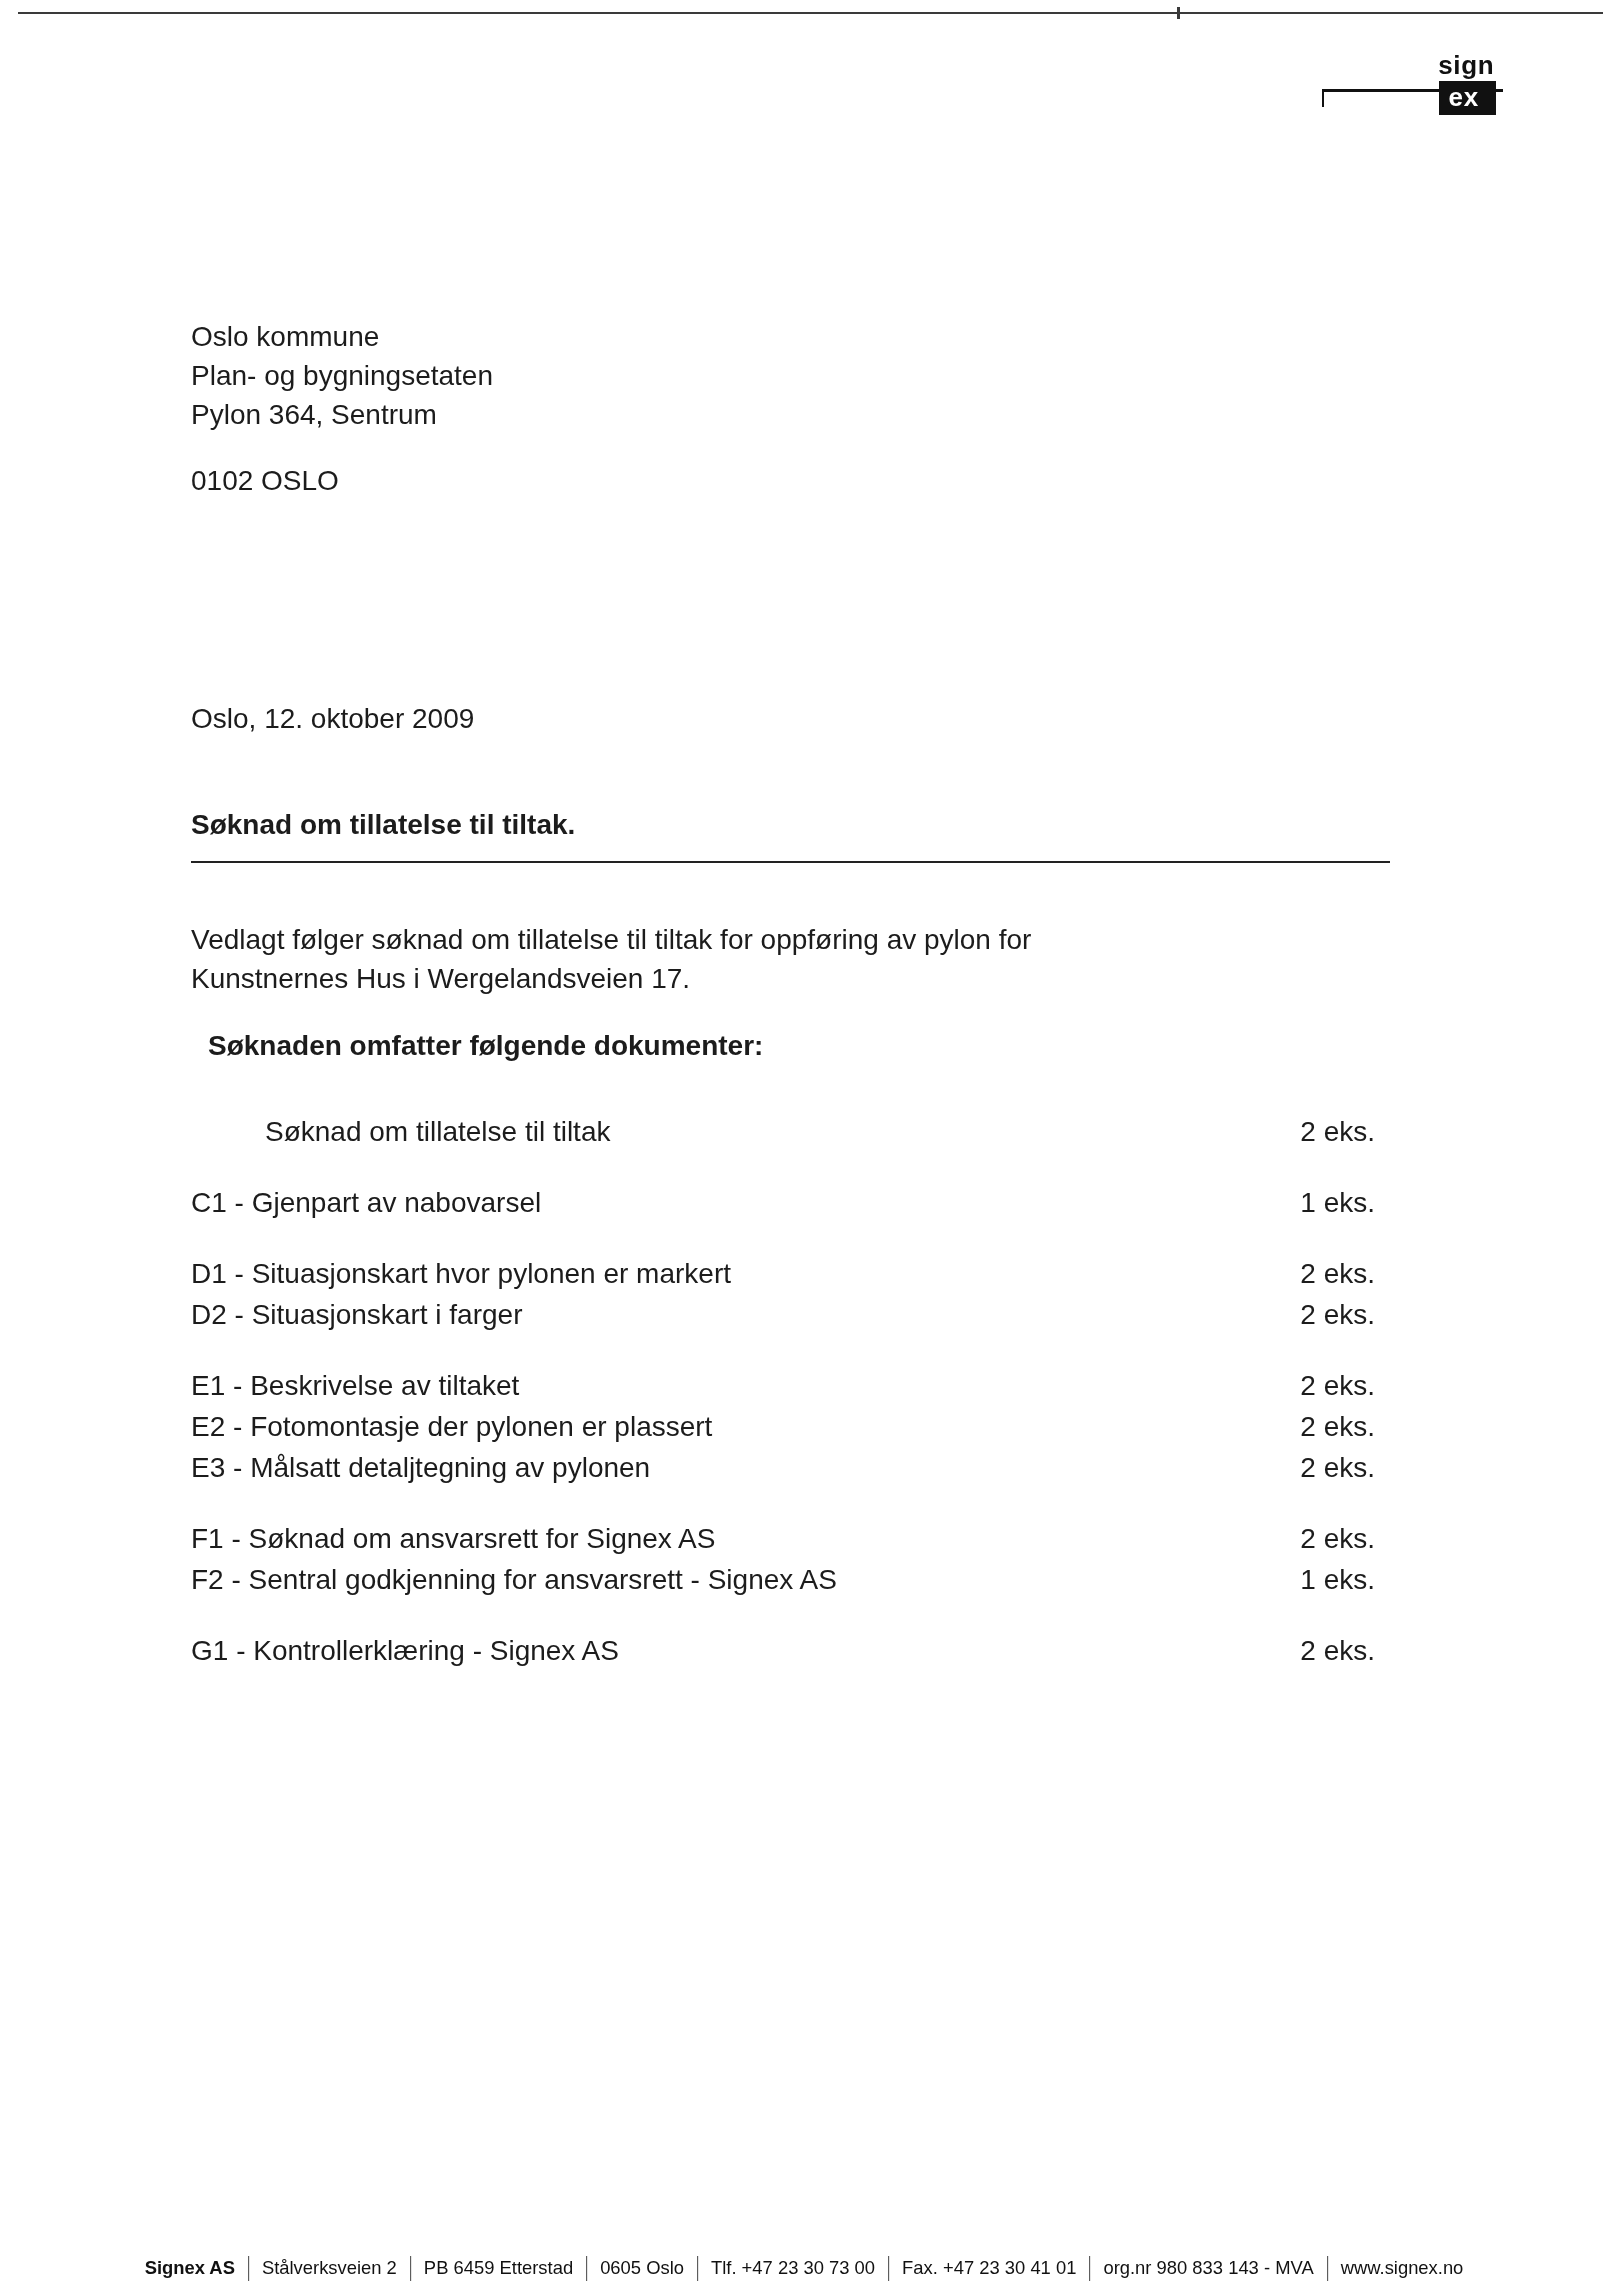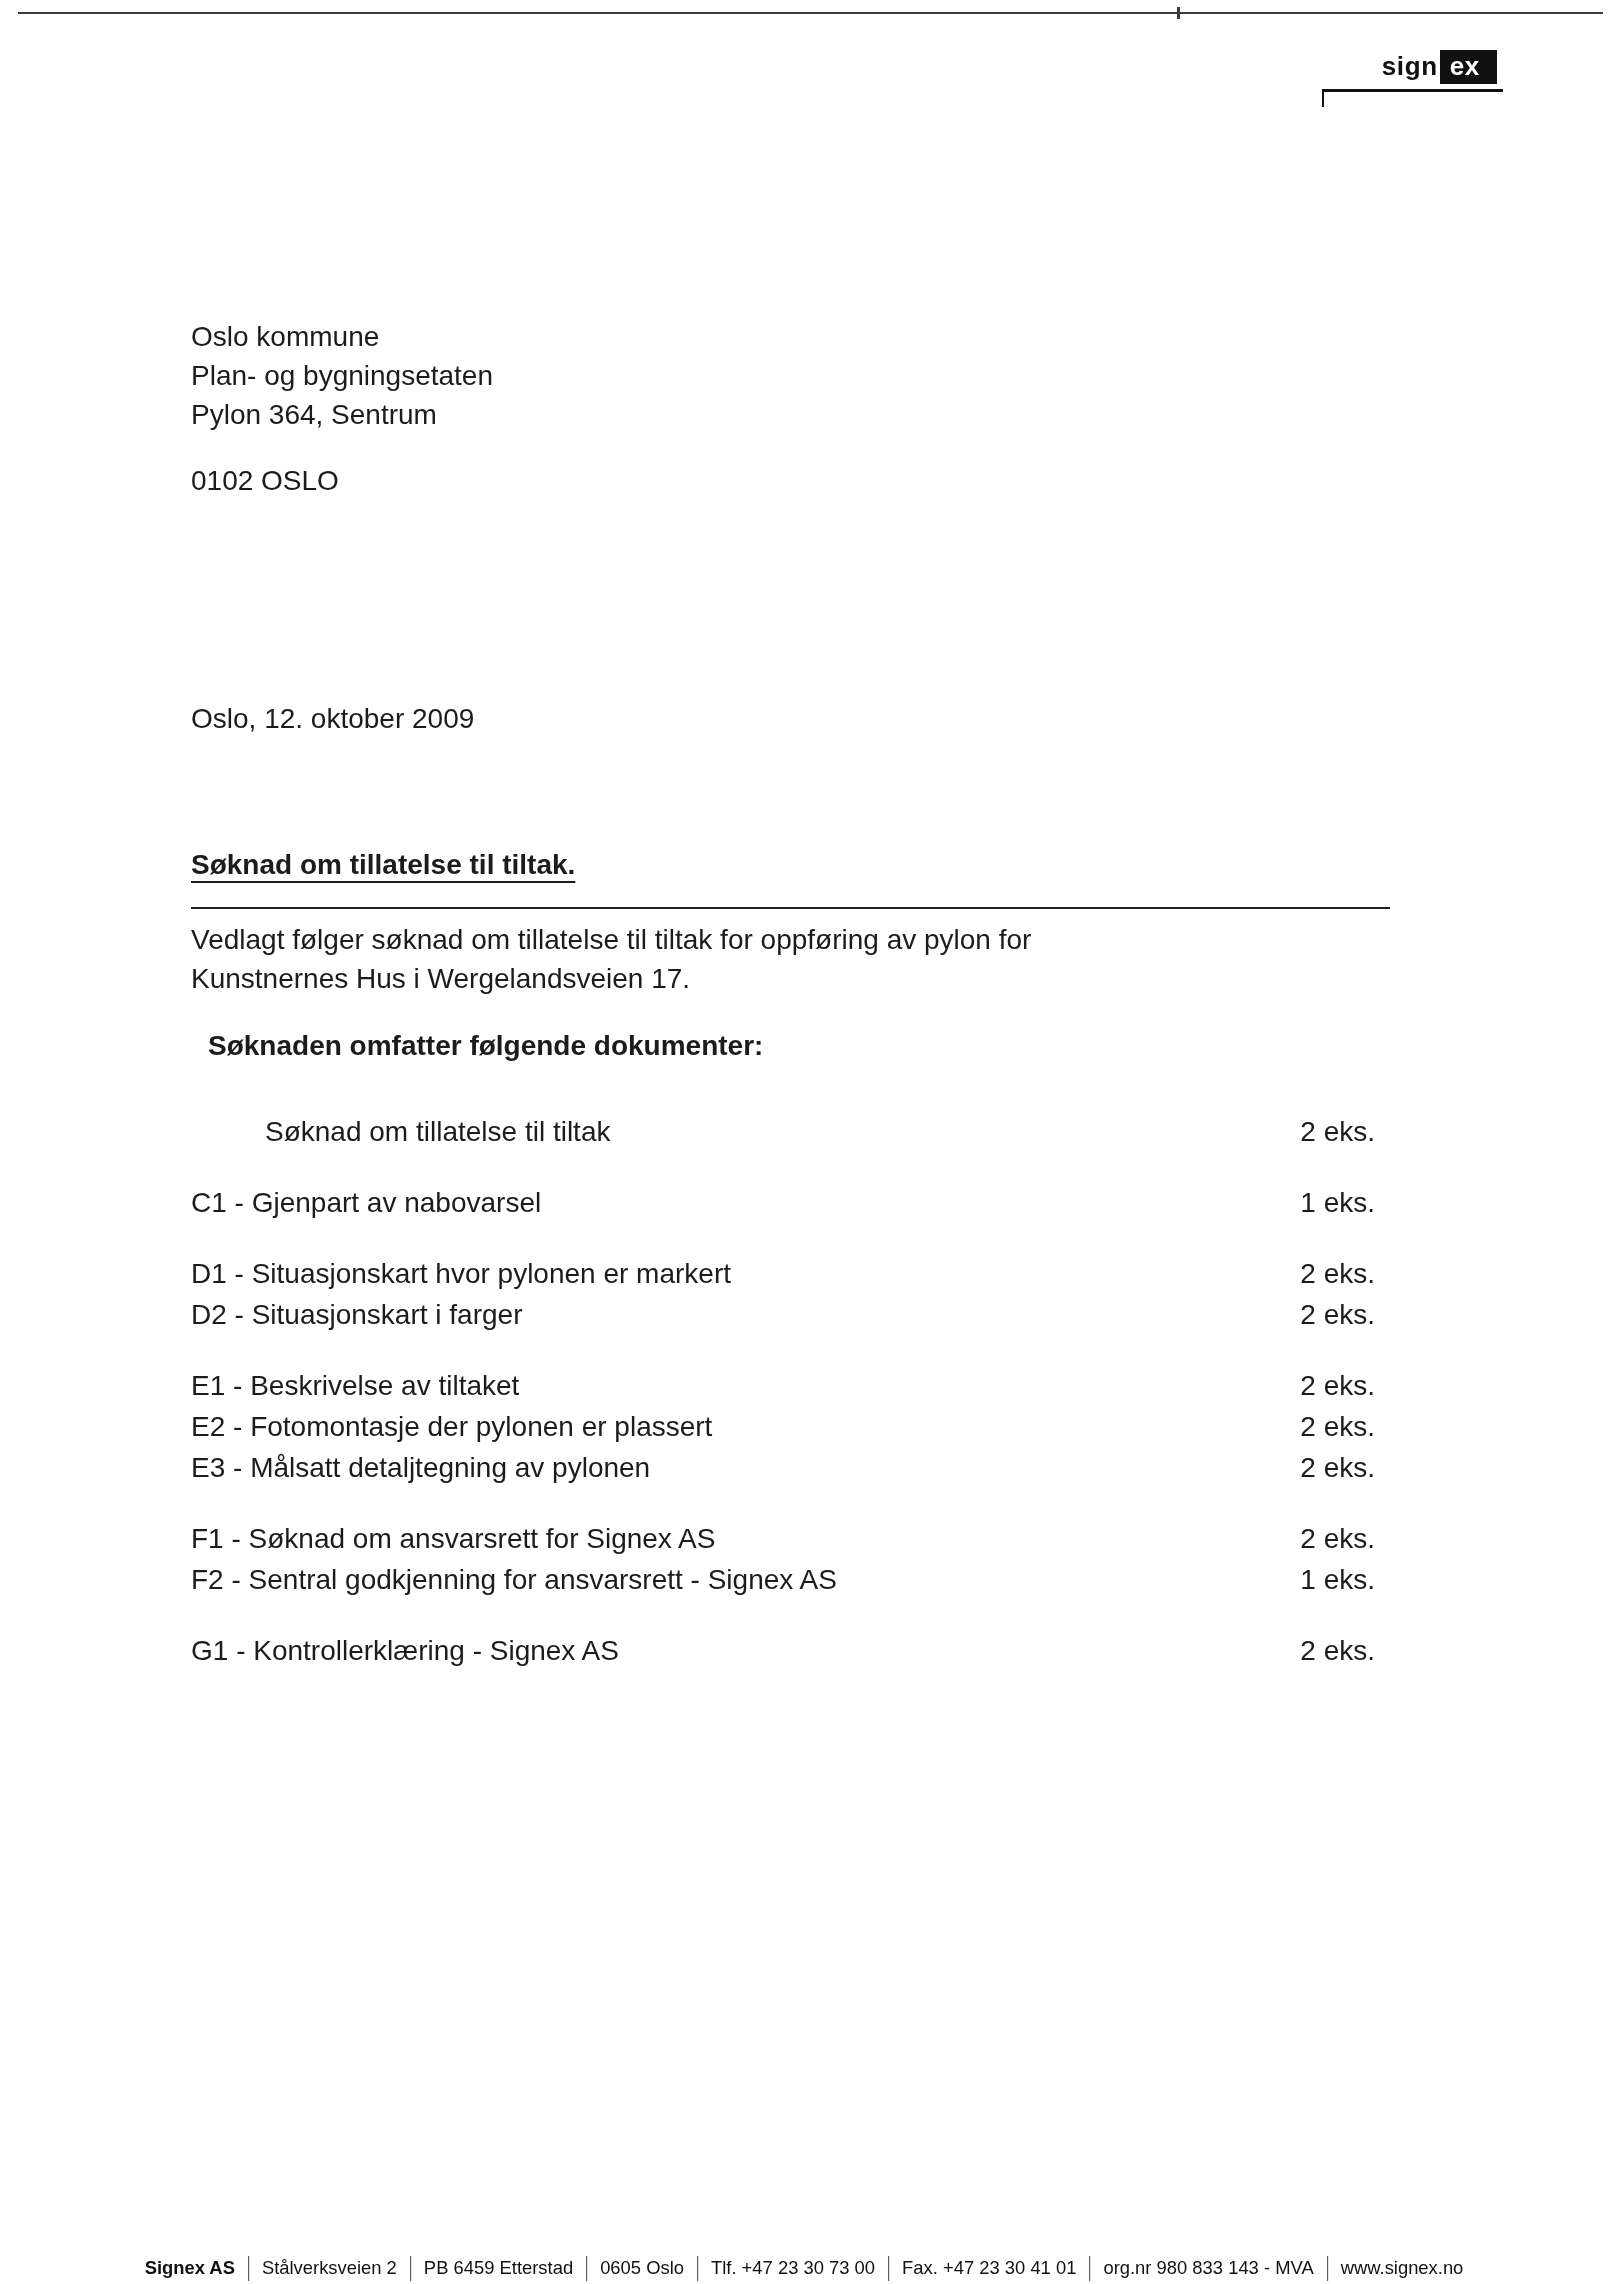--- a/index.html
+++ b/index.html
@@ -29,20 +29,21 @@
 
   
   .logo {
     position: absolute;
     top: 50px; right: 124px;
     display: flex;
     align-items: center;
     font-weight: bold;
     font-size: 26px;
     letter-spacing: 0.7px;
+    flex-direction: column;
   }
   .logo-sign { color: #111; padding-right: 2.6px; }
   .logo-ex {
     background: #111;
     color: #fff;
     padding: 2.6px 17px 5.3px 9.2px;
     line-height: 1;
   }
   .logo-underline {
     position: absolute;
@@ -71,25 +72,23 @@
 
   .subject {
     position: absolute;
     top: 804px; left: 191px;
     width: 1199px;
     font-weight: bold;
     line-height: 41px;
   }
   .subject-line2 {
     border-bottom: 2.6px solid #222;
-    padding-bottom: 22px;
-    text-decoration: underline;
+    padding-bottom: 16px;
     text-underline-offset: 6.6px;
     text-decoration-thickness: 2px;
-    margin-top: 40px;
   }
 
   .body-par {
     position: absolute;
     top: 920px; left: 191px;
     width: 1184px;
     line-height: 39px;
   }
 
   .list-heading {

